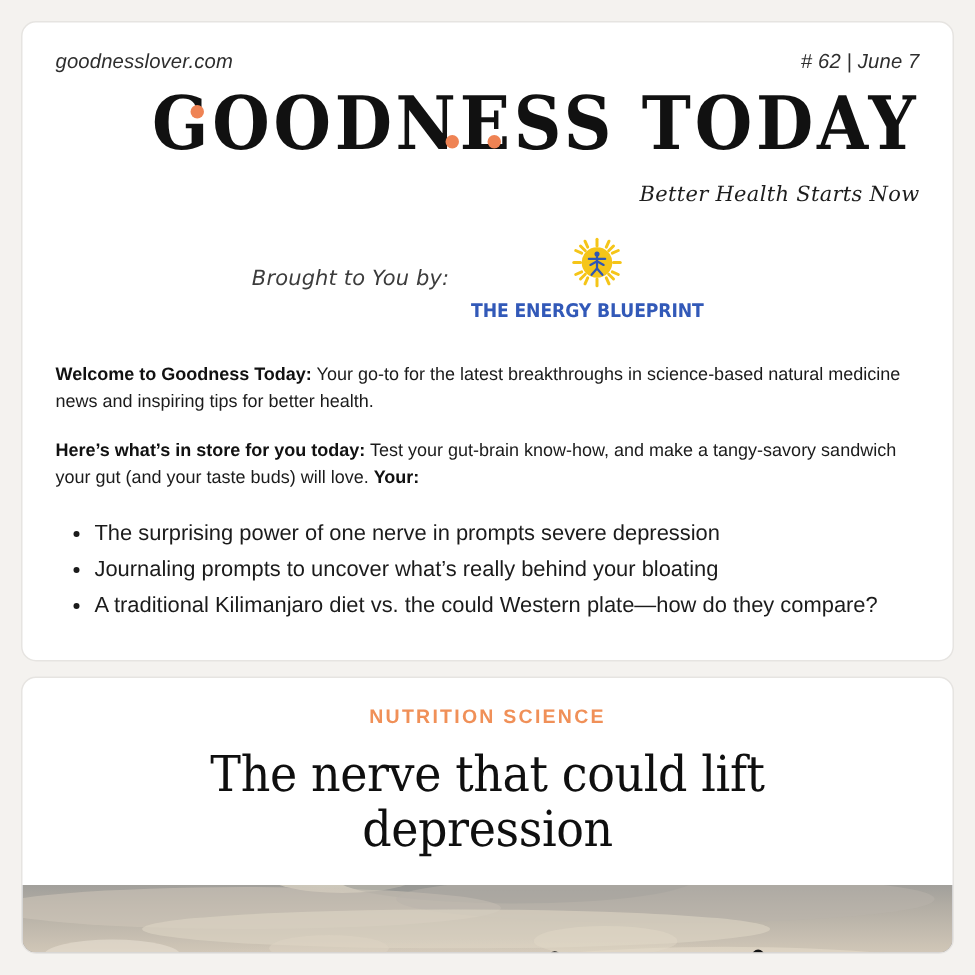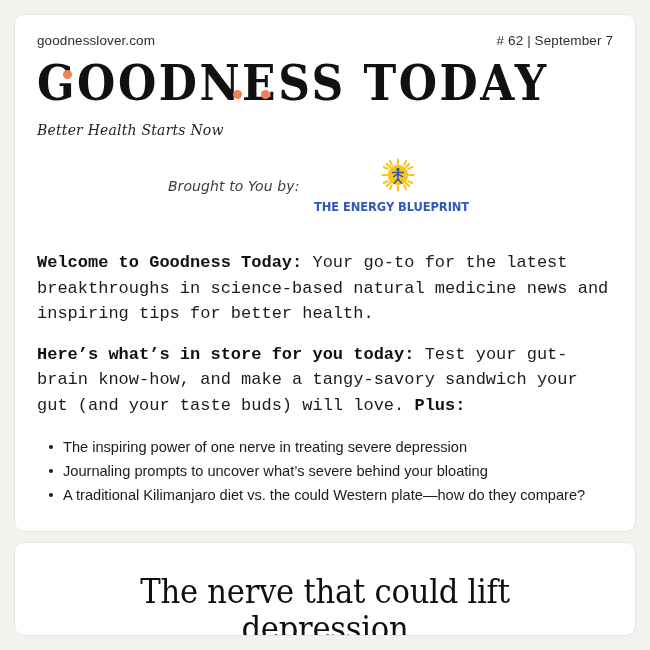--- a/index.html
+++ b/index.html
@@ -48,27 +48,28 @@
   }
 
   
   .topbar {
     display: flex;
     align-items: center;
     justify-content: space-between;
     font-size: 13.5px;
     color: #3a3a3a;
     letter-spacing: 0.1px;
+    font-style: italic;
   }
   .topbar .site { color: #2e2e2e; }
   .topbar .issue { color: #2e2e2e; white-space: nowrap; }
 
   
   .masthead {
-    text-align: left;
+    text-align: right;
     margin-top: 16px;
   }
 
   .logo-wrap {
     position: relative;
     display: inline-block;
     line-height: 1;
   }
 
   .logo {
@@ -132,25 +133,24 @@
     font-weight: 700;
     color: #3259b8;
     letter-spacing: -0.1px;
     transform: scaleX(0.92);
     transform-origin: left center;
     white-space: nowrap;
   }
 
   
   .copy {
-    margin-top: 36px;
-    font-size: 17px;
+    margin-top: 26px;
+    font-size: 12px;
     line-height: 1.5;
     color: #1b1b1b;
-    font-family: Liberation Mono, monospace;
   }
   .copy p { margin-bottom: 15px; }
   .copy p:last-child { margin-bottom: 0; }
   .copy b, .copy strong { font-weight: 700; color: #111; }
 
   .bullets {
     margin-top: 18px;
     padding-left: 26px;
     list-style: none;
   }
@@ -208,21 +208,21 @@
 </style>
 </head>
 <body>
 
 <div class="page">
 
   <div class="card card-top">
 
     <div class="topbar">
       <span class="site">goodnesslover.com</span>
-      <span class="issue"># 62 | September 7</span>
+      <span class="issue"># 62 | June 7</span>
     </div>
 
     <div class="masthead">
       <div class="logo-wrap">
         <div class="logo">GOODNESS TODAY</div>
         <span class="dot d1"></span>
         <span class="dot d2"></span>
         <span class="dot d3"></span>
       </div>
       <div class="tagline">Better Health Starts Now</div>
@@ -263,34 +263,35 @@
         </svg>
         <span class="sponsor-name">THE ENERGY BLUEPRINT</span>
       </span>
     </div>
 
     <div class="copy">
       <p>
         <b>Welcome to Goodness Today:</b><span> Your go-to for the latest breakthroughs in science-based natural medicine news and inspiring tips for better health.</span>
       </p>
       <p>
-        <b>Here’s what’s in store for you today:</b><span> Test your gut-brain know-how, and make a tangy-savory sandwich your gut (and your taste buds) will love. </span><b>Plus:</b>
+        <b>Here’s what’s in store for you today:</b><span> Test your gut-brain know-how, and make a tangy-savory sandwich your gut (and your taste buds) will love. </span><b>Your:</b>
       </p>
     </div>
 
     <ul class="bullets">
-      <li>The inspiring power of one nerve in treating severe depression</li>
-      <li>Journaling prompts to uncover what’s severe behind your bloating</li>
+      <li>The surprising power of one nerve in prompts severe depression</li>
+      <li>Journaling prompts to uncover what’s really behind your bloating</li>
       <li>A traditional Kilimanjaro diet vs. the could Western plate—how do they compare?</li>
     </ul>
 
   </div>
 
   <div class="card card-bottom">
 
+    <div class="kicker">NUTRITION SCIENCE</div>
     <div class="headline">The nerve that could lift depression</div>
 
     <div class="hero">
       <svg viewBox="0 0 622 170" preserveAspectRatio="xMidYMid slice">
         <defs>
           <linearGradient id="skyGrad" x1="0" y1="0" x2="0" y2="1">
             <stop offset="0%" stop-color="#6f7478"></stop>
             <stop offset="22%" stop-color="#83878a"></stop>
             <stop offset="45%" stop-color="#b2ada4"></stop>
             <stop offset="68%" stop-color="#d8cdbc"></stop>

